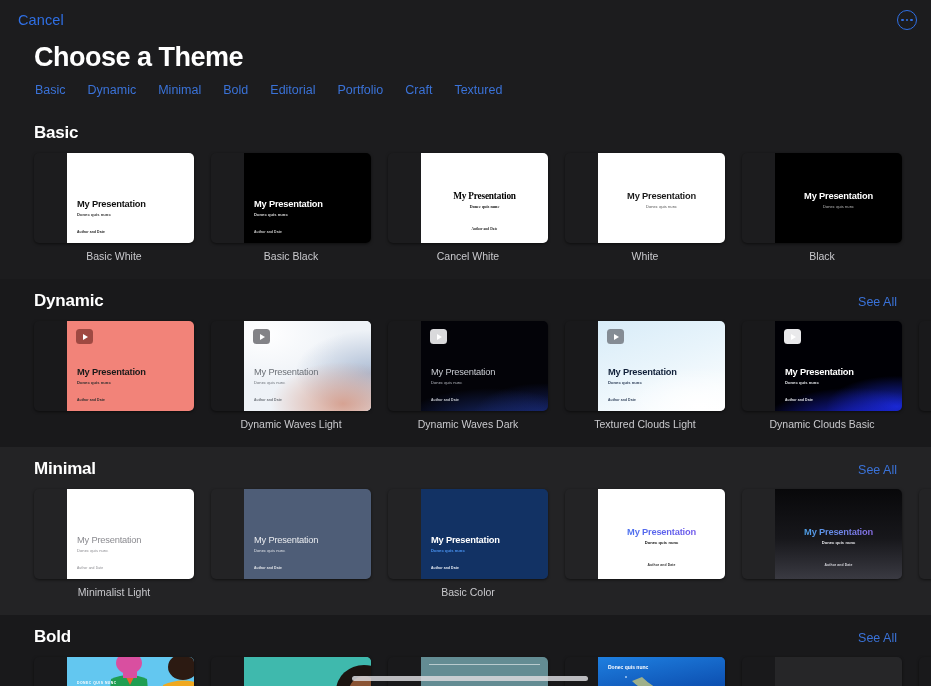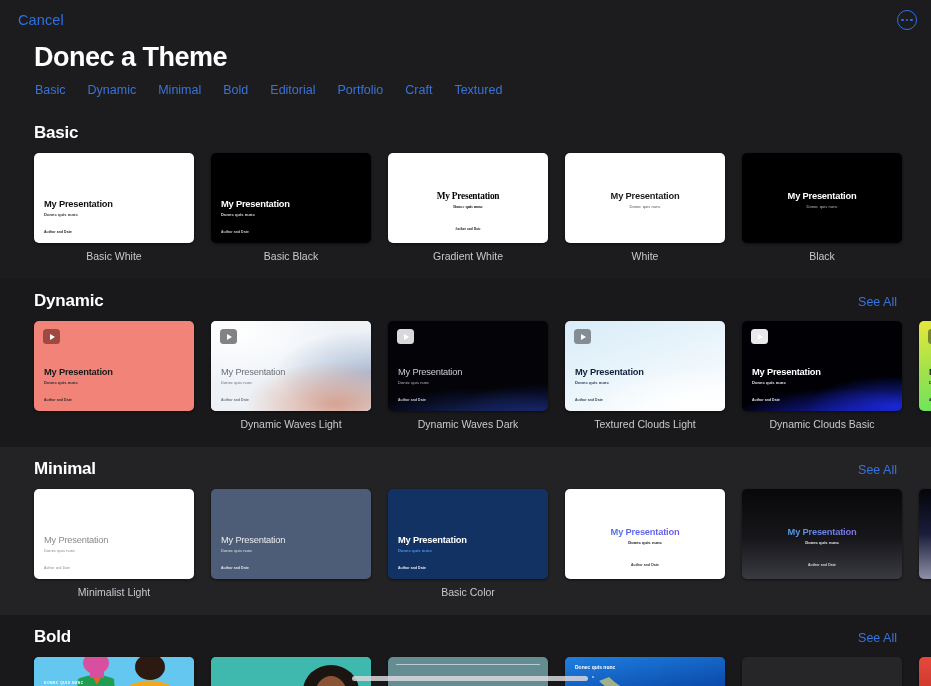--- a/index.html
+++ b/index.html
@@ -62,21 +62,21 @@
     width: 160px; height: 90px; border-radius: 5px; overflow: hidden;
     position: relative; cursor: pointer;
     box-shadow: 0 1px 3px rgba(0,0,0,.55);
   }
   .card-label {
     display: block; text-align: center; color: #c9c9cd;
     font-size: 10.5px; padding-top: 7px; line-height: 13px;
   }
 
   
-  .slide { position: absolute; inset: 0; }
+  .slide { position: absolute; inset: 0; margin-left: 33px; }
   .s-txt { position: absolute; left: 10px; right: 10px; }
   .s-title { font-size: 9.3px; font-weight: bold; line-height: 11px; letter-spacing: -.2px; }
   .s-sub { font-size: 4.1px; font-weight: bold; line-height: 6px; margin-top: 1.5px; letter-spacing: .05px; }
   .s-auth { position: absolute; left: 10px; bottom: 9px; font-size: 3.4px; font-weight: bold; letter-spacing: .1px; }
 
   .left-layout .s-txt { top: 46px; }
   .center-layout .s-txt { top: 38px; left: 0; right: 0; text-align: center; }
   .center-layout .s-auth { left: 0; right: 0; text-align: center; bottom: 12px; }
 
   
@@ -106,21 +106,21 @@
   <div class="topbar">
     <button class="cancel-btn">Cancel</button>
     <div class="more-btn">
       <i></i>
         <i></i>
         <i></i>
     </div>
   </div>
 
   <div class="header">
-    <div class="page-title">Donec a Theme</div>
+    <div class="page-title">Choose a Theme</div>
     <div class="tabs">
       <button class="tab">Basic</button>
       <button class="tab">Dynamic</button>
       <button class="tab">Minimal</button>
       <button class="tab">Bold</button>
       <button class="tab">Editorial</button>
       <button class="tab">Portfolio</button>
       <button class="tab">Craft</button>
       <button class="tab">Textured</button>
     </div>
@@ -161,21 +161,21 @@
       <div class="card-wrap">
         <div class="card">
           <div class="slide center-layout" style="background:#ffffff;font-family:'Liberation Serif',serif;">
             <div class="s-txt">
               <div class="s-title" style="color:#000;font-family:'Liberation Serif',serif;">My Presentation</div>
               <div class="s-sub" style="color:#111;font-family:'Liberation Serif',serif;">Donec quis nunc</div>
             </div>
             <div class="s-auth" style="color:#222;font-family:'Liberation Serif',serif;">Author and Date</div>
           </div>
         </div>
-        <span class="card-label">Gradient White</span>
+        <span class="card-label">Cancel White</span>
       </div>
 
       <div class="card-wrap">
         <div class="card">
           <div class="slide center-layout" style="background:#ffffff;">
             <div class="s-txt">
               <div class="s-title" style="color:#1b1b1b;font-weight:600;">My Presentation</div>
               <div class="s-sub" style="color:#555;font-weight:normal;">Donec quis nunc</div>
             </div>
           </div>

